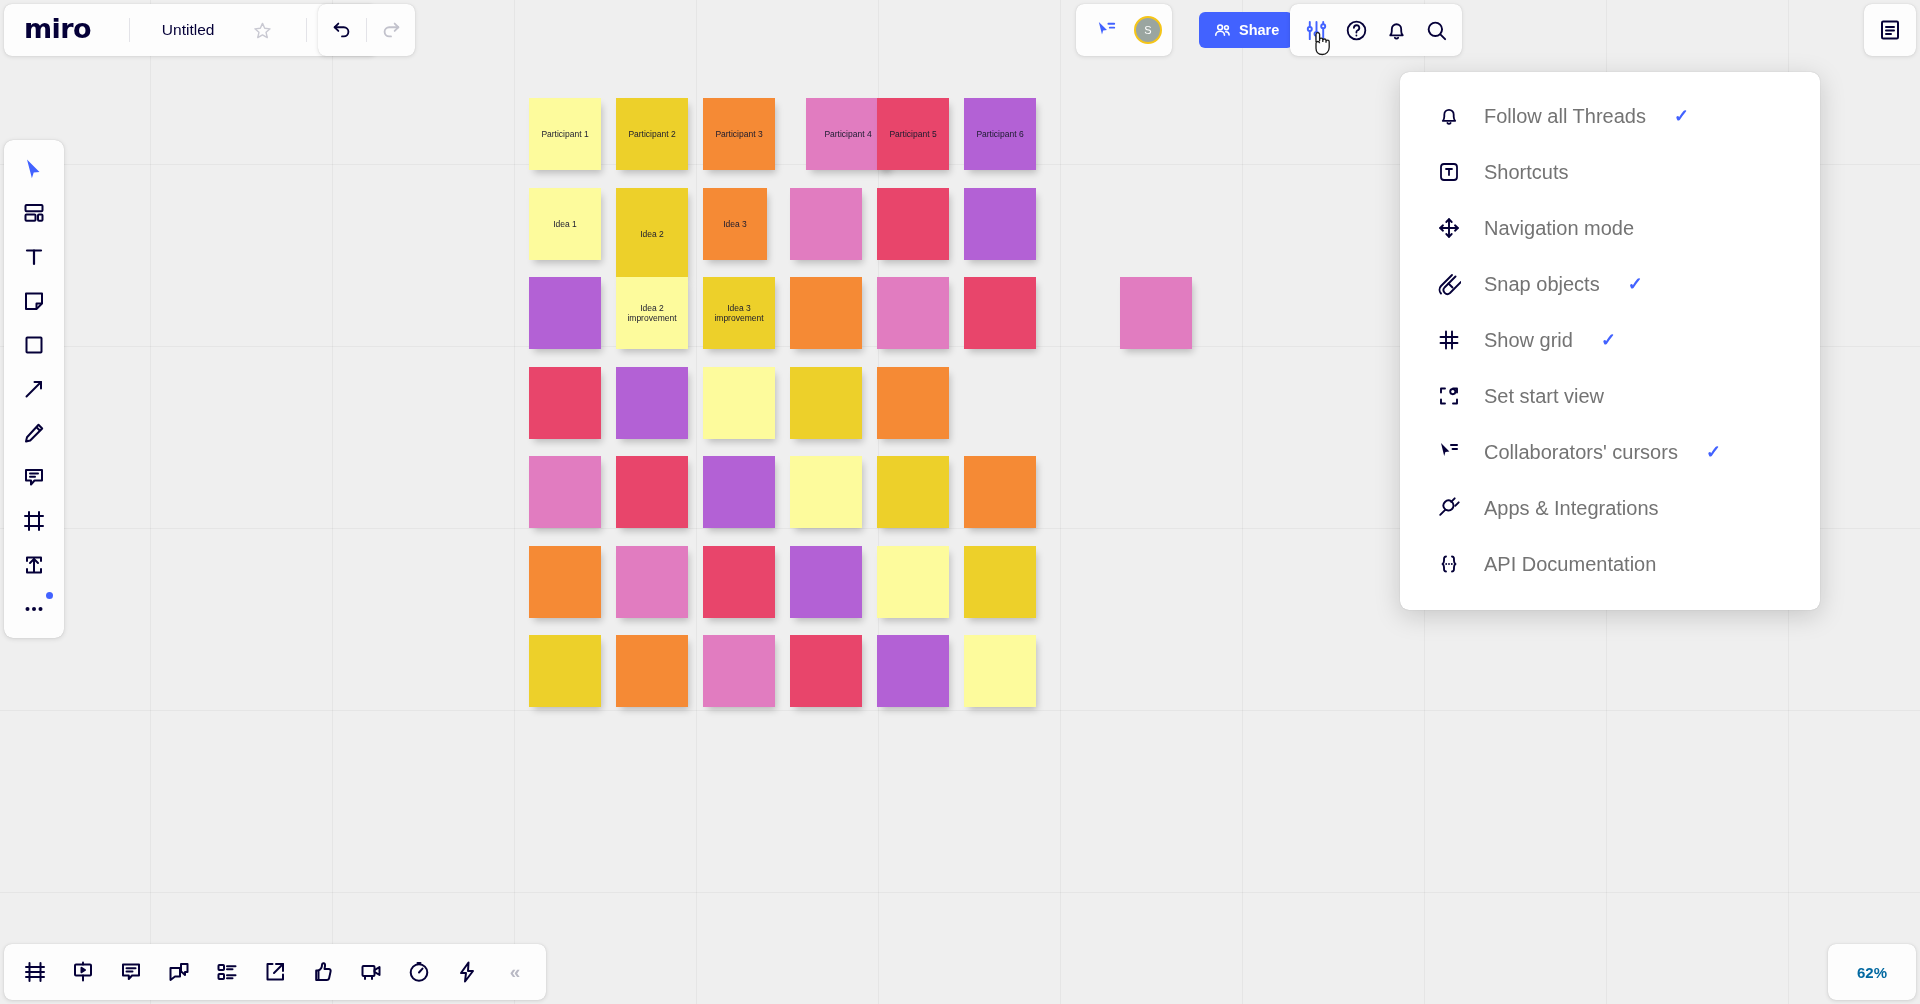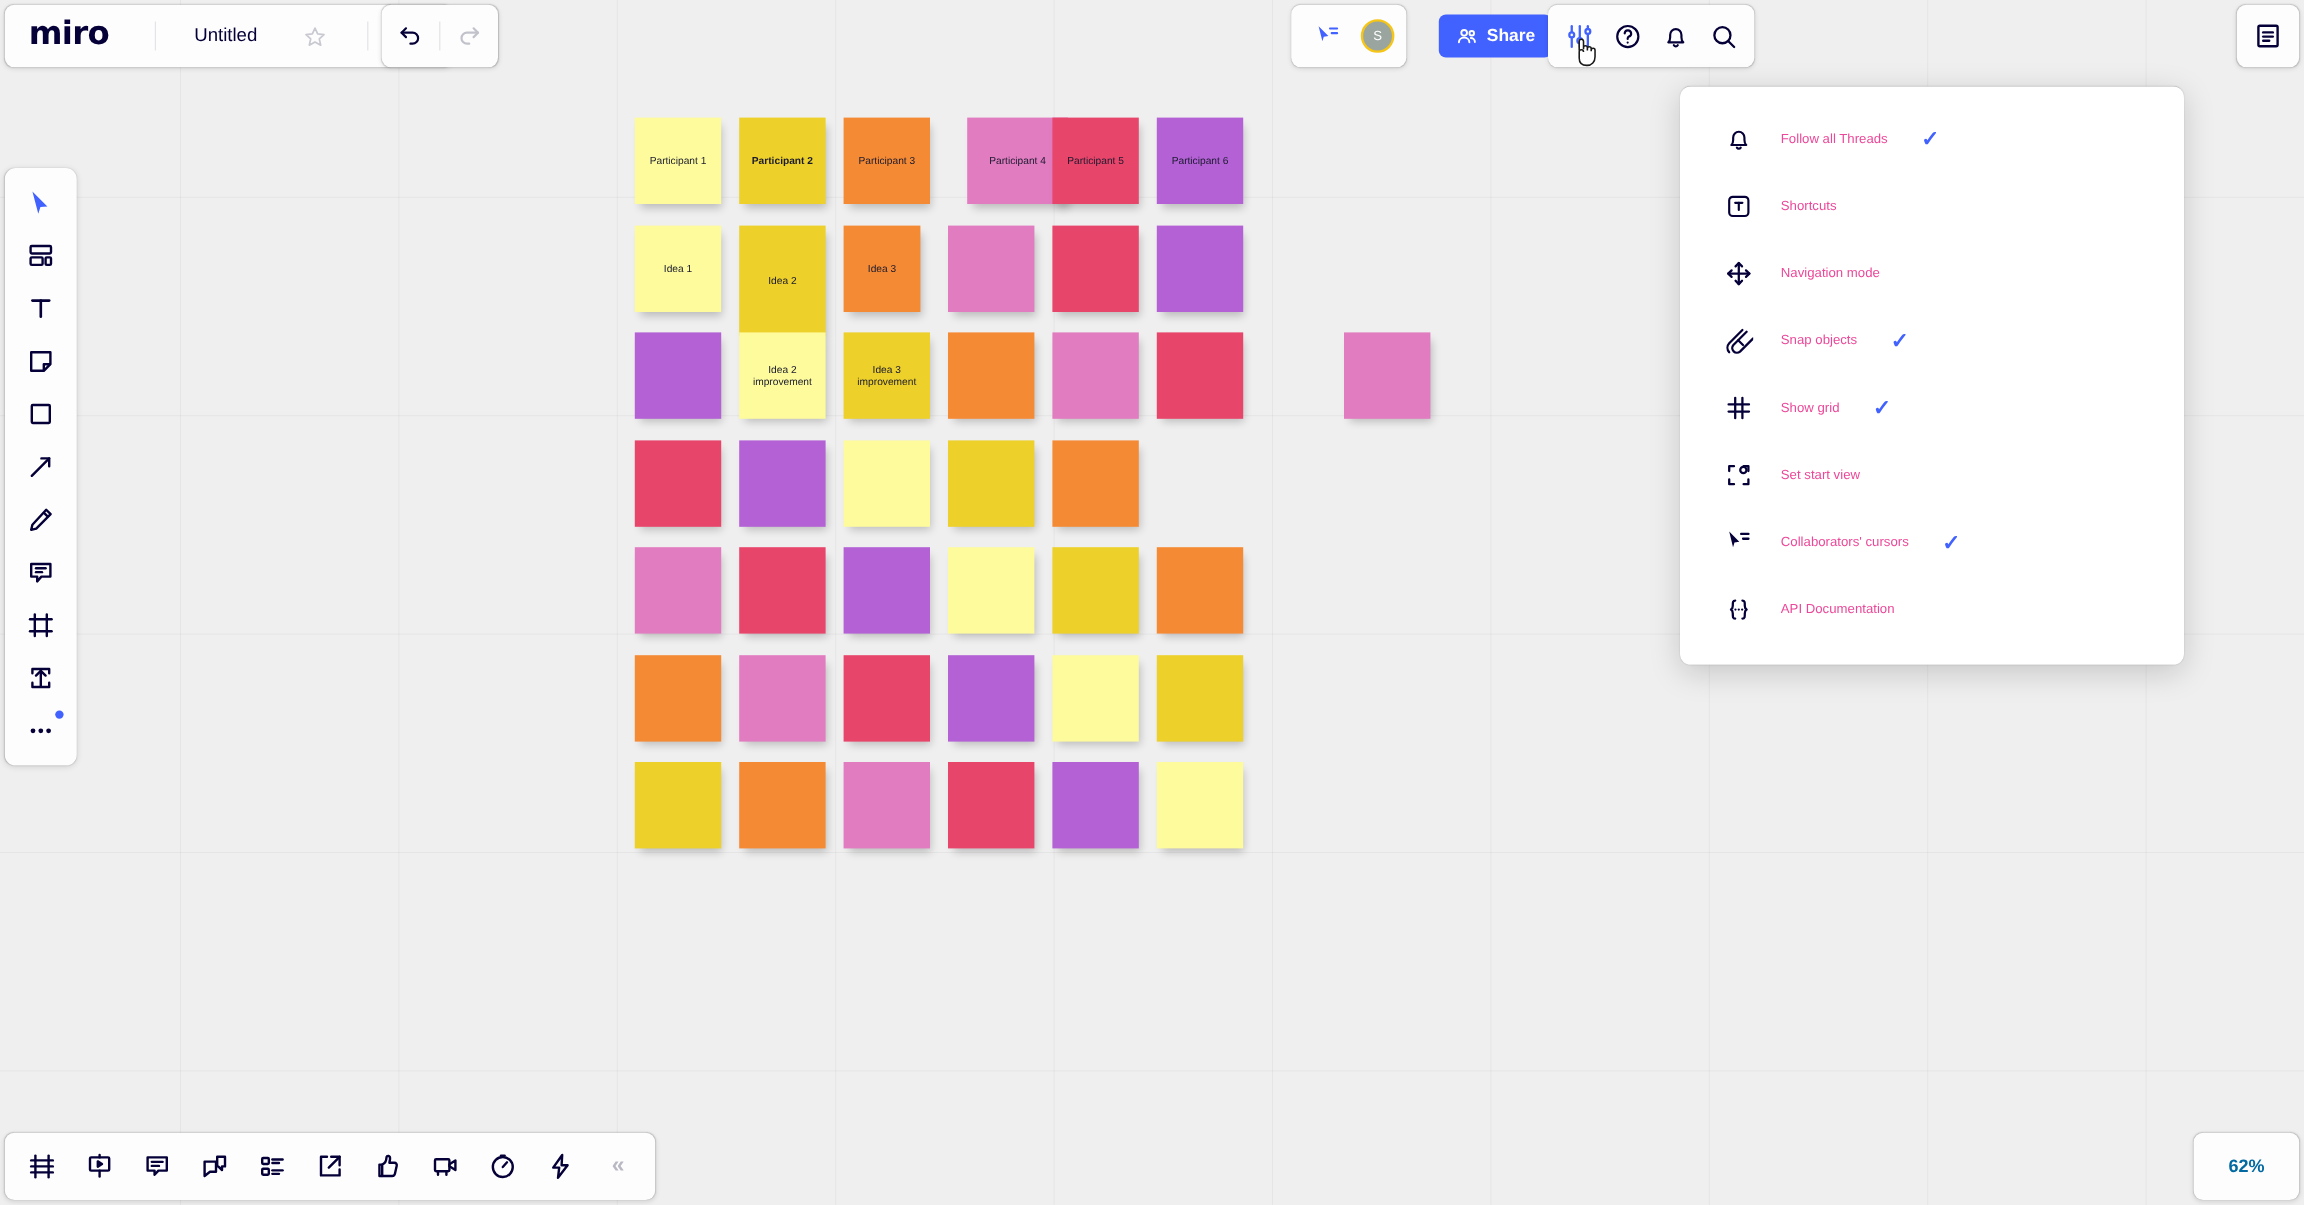--- a/index.html
+++ b/index.html
@@ -135,37 +135,37 @@
     z-index: 50;
   }
   .menu-item {
     display: flex; align-items: center;
     height: 56px;
     padding: 0 28px 0 36px;
     gap: 22px;
     cursor: pointer;
   }
   .menu-icon { width: 26px; height: 26px; flex: 0 0 26px; display:flex; align-items:center; justify-content:center; color: #050038; }
-  .menu-label { font-size: 11px; color: #ec4899; white-space: nowrap; }
+  .menu-label { font-size: 20px; color: #737373; white-space: nowrap; }
   .menu-check { color: #4262ff; font-size: 18px; font-weight: 700; margin-left: 6px; line-height: 1; }
 
   
   #hand-cursor { position: absolute; top: 30px; left: 1309px; width: 26px; height: 30px; z-index: 60; pointer-events: none; }
 
   svg { display: block; }
 </style>
 </head>
 <body>
 
 <div id="canvas">
   <div id="stickies">
       <div class="sticky" style="left: 529px; top: 98px; width: 72px; height: 72px; background: rgb(253, 251, 156);">
         <span>Participant 1</span>
       </div>
-      <div class="sticky" style="left: 616px; top: 98px; width: 72px; height: 72px; background: rgb(237, 208, 42); font-weight: bold;">
+      <div class="sticky" style="left: 616px; top: 98px; width: 72px; height: 72px; background: rgb(237, 208, 42);">
         <span>Participant 2</span>
       </div>
       <div class="sticky" style="left: 703px; top: 98px; width: 72px; height: 72px; background: rgb(245, 138, 53);">
         <span>Participant 3</span>
       </div>
       <div class="sticky" style="left: 790px; top: 98px; width: 84px; height: 72px; background: rgb(225, 124, 192); margin-left: 16px;">
         <span>Participant 4</span>
       </div>
       <div class="sticky" style="left: 877px; top: 98px; width: 72px; height: 72px; background: rgb(232, 69, 107);">
         <span>Participant 5</span>
@@ -625,20 +625,31 @@
       <svg width="24" height="24" viewBox="0 0 24 24" fill="none">
         <path d="M4 3l8.4 8.4-4 .6-1.2 4L4 3z" fill="#050038"></path>
         <rect x="13" y="4" width="8" height="1.9" rx="0.9" fill="#050038"></rect>
         <rect x="14.6" y="8" width="6.4" height="1.9" rx="0.9" fill="#050038"></rect>
       </svg>
     </span>
     <span class="menu-label">Collaborators' cursors</span>
     <span class="menu-check">✓</span>
   </div>
 
+  <div class="menu-item">
+    <span class="menu-icon">
+      <svg width="24" height="24" viewBox="0 0 24 24" fill="none" stroke="#050038" stroke-width="1.9" stroke-linecap="round" stroke-linejoin="round">
+        <path d="M14.5 5.5a5 5 0 1 1-7 7 5 5 0 0 1 7-7z"></path>
+        <path d="m14.2 5.8 3.5-3.5"></path>
+          <path d="m18.2 9.8 3.5-3.5"></path>
+        <path d="m8.2 13.8-5 5"></path>
+      </svg>
+    </span>
+    <span class="menu-label">Apps &amp; Integrations</span>
+  </div>
 
   <div class="menu-item">
     <span class="menu-icon">
       <svg width="24" height="24" viewBox="0 0 24 24" fill="none" stroke="#050038" stroke-width="1.9" stroke-linecap="round" stroke-linejoin="round">
         <path d="M9 4.5C6.8 4.5 7 6.5 7 8.8S5.5 12 5.5 12 7 12.9 7 15.2s-.2 4.3 2 4.3"></path>
         <path d="M15 4.5c2.2 0 2 2 2 4.3S18.5 12 18.5 12 17 12.9 17 15.2s.2 4.3-2 4.3"></path>
         <circle cx="9.2" cy="12" r="0.95" fill="#050038" stroke="none"></circle>
         <circle cx="12" cy="12" r="0.95" fill="#050038" stroke="none"></circle>
         <circle cx="14.8" cy="12" r="0.95" fill="#050038" stroke="none"></circle>
       </svg>

